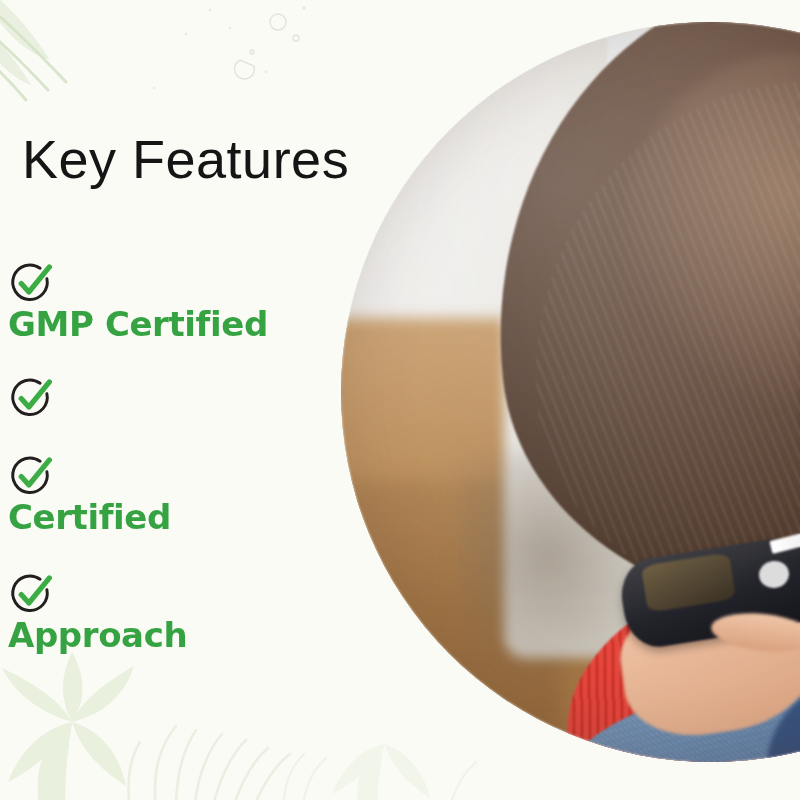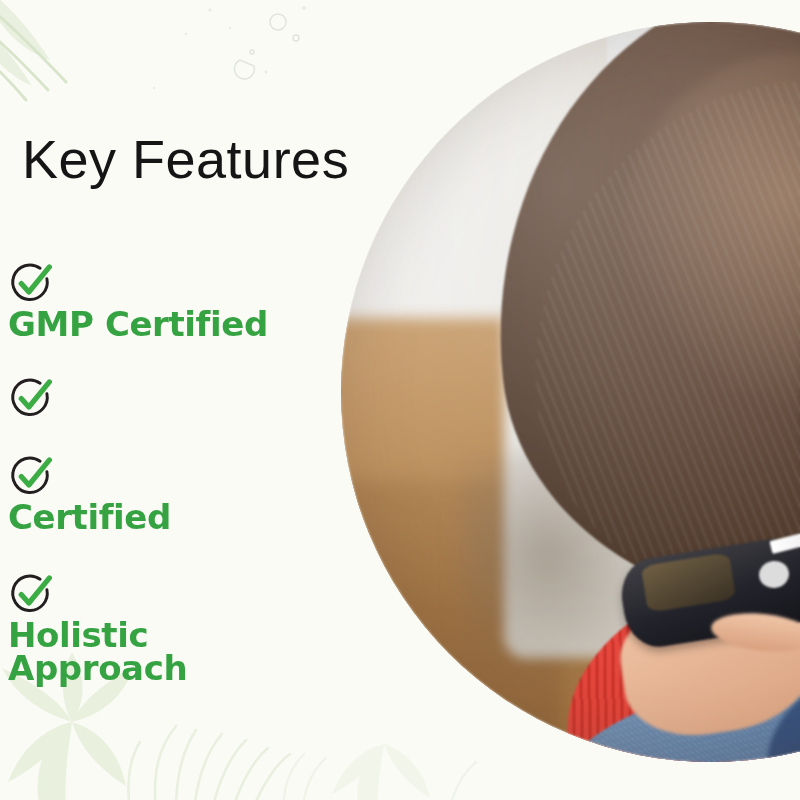--- a/index.html
+++ b/index.html
@@ -458,19 +458,18 @@
         <span>Certified</span>
       </div>
     </div>
 
     <div class="feature-item">
       <svg class="check-icon" viewBox="0 0 48 48">
         <path d="M33.5 8.6 A18 18 0 1 0 40.6 19.6" fill="none" stroke="#231f20" stroke-width="3.1" stroke-linecap="round"></path>
         <path d="M13.8 24.6 L21.8 33.4 L43.2 7.2" fill="none" stroke="#3bad44" stroke-width="5.4" stroke-linecap="round" stroke-linejoin="round"></path>
       </svg>
       <div class="feature-label">
-        <span>Holistic</span>
         <span class="l2">Approach</span>
       </div>
     </div>
 
   </div>
 </div>
 
 </body></html>

